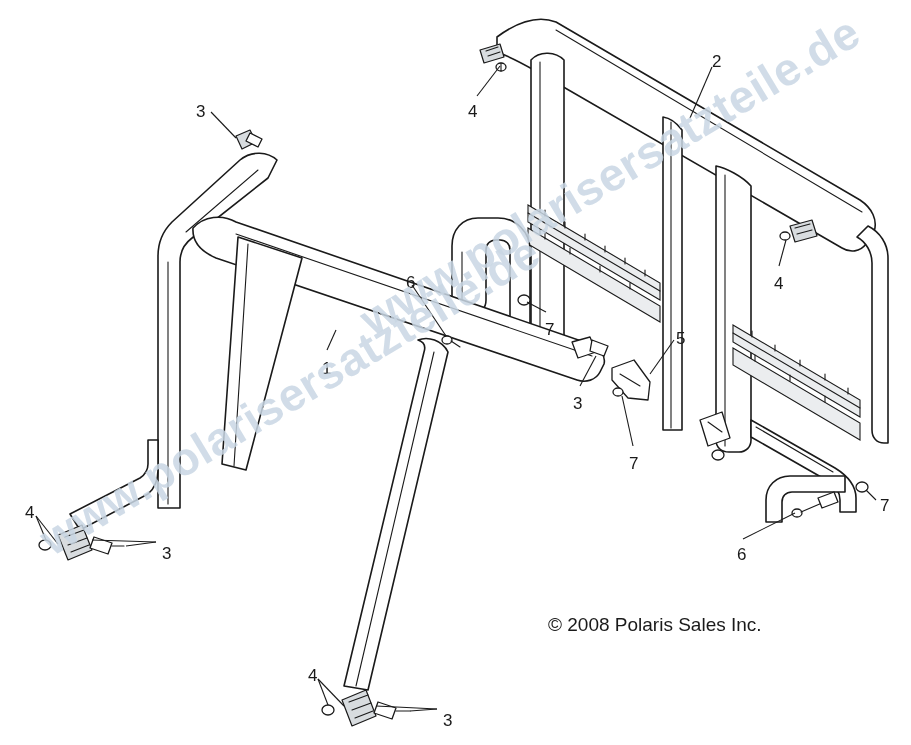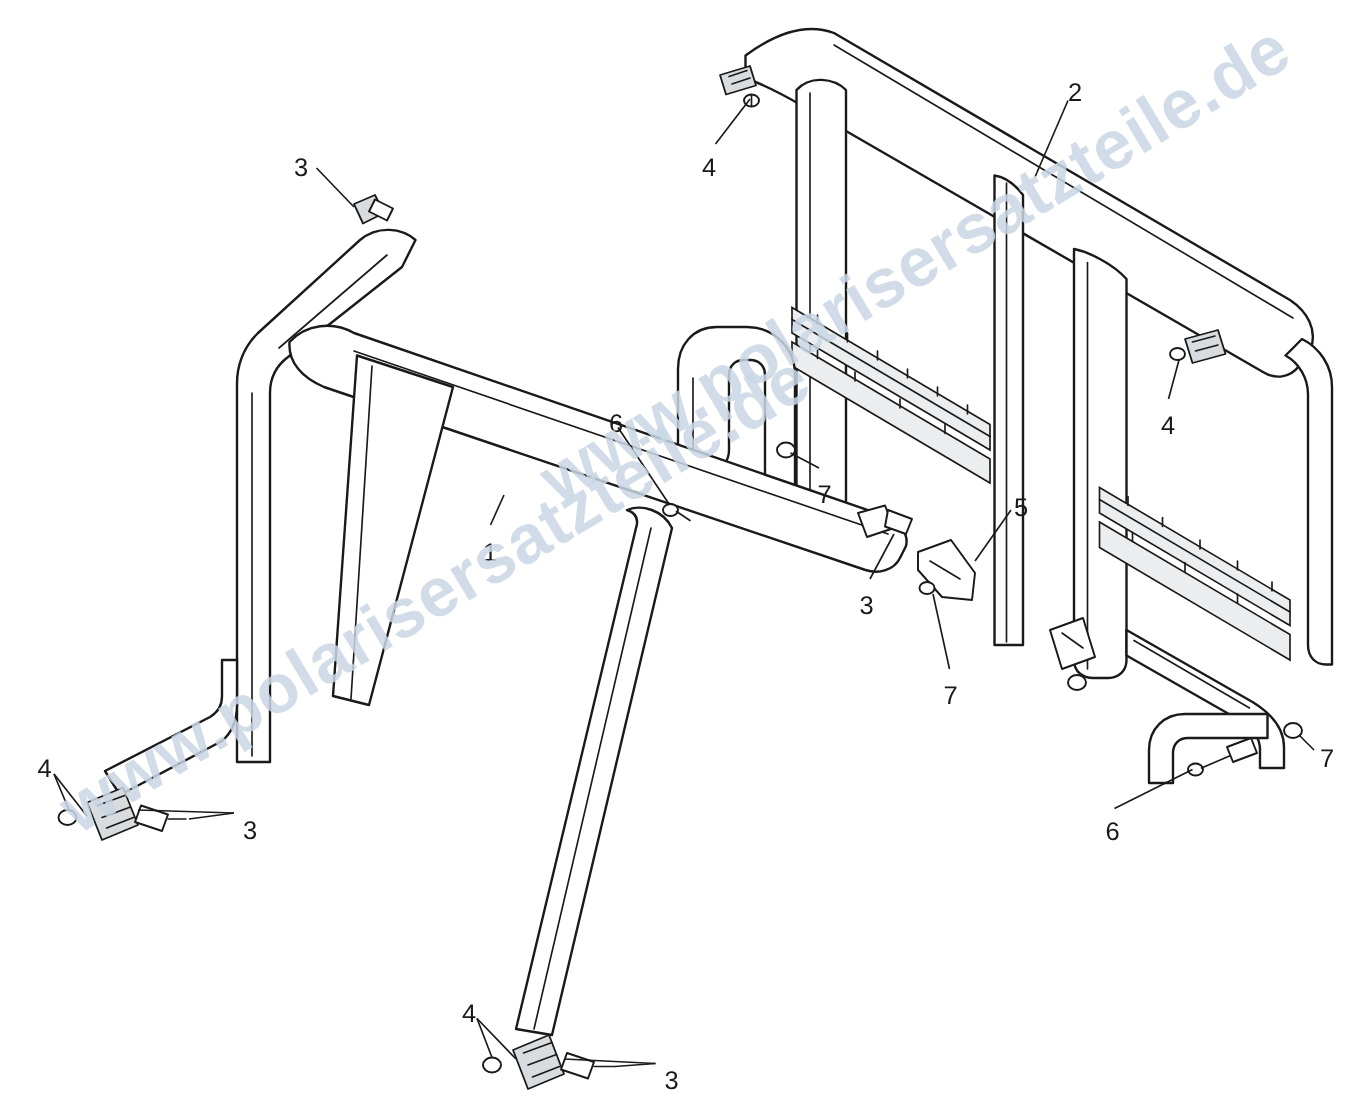--- a/index.html
+++ b/index.html
@@ -260,17 +260,18 @@
   <div class="callout" style="left:676px; top:330px;">5</div>
   <div class="callout" style="left:573px; top:395px;">3</div>
   <div class="callout" style="left:629px; top:455px;">7</div>
   <div class="callout" style="left:880px; top:497px;">7</div>
   <div class="callout" style="left:25px; top:504px;">4</div>
   <div class="callout" style="left:162px; top:545px;">3</div>
   <div class="callout" style="left:737px; top:546px;">6</div>
   <div class="callout" style="left:308px; top:667px;">4</div>
   <div class="callout" style="left:443px; top:712px;">3</div>
 
+  <div id="copyright">© 2008 Polaris Sales Inc.</div>
 
   <div class="wm" id="wm1">www.polarisersatzteile.de</div>
   <div class="wm" id="wm2">www.polarisersatzteile.de</div>
 
 </div>
 
 </body></html>

